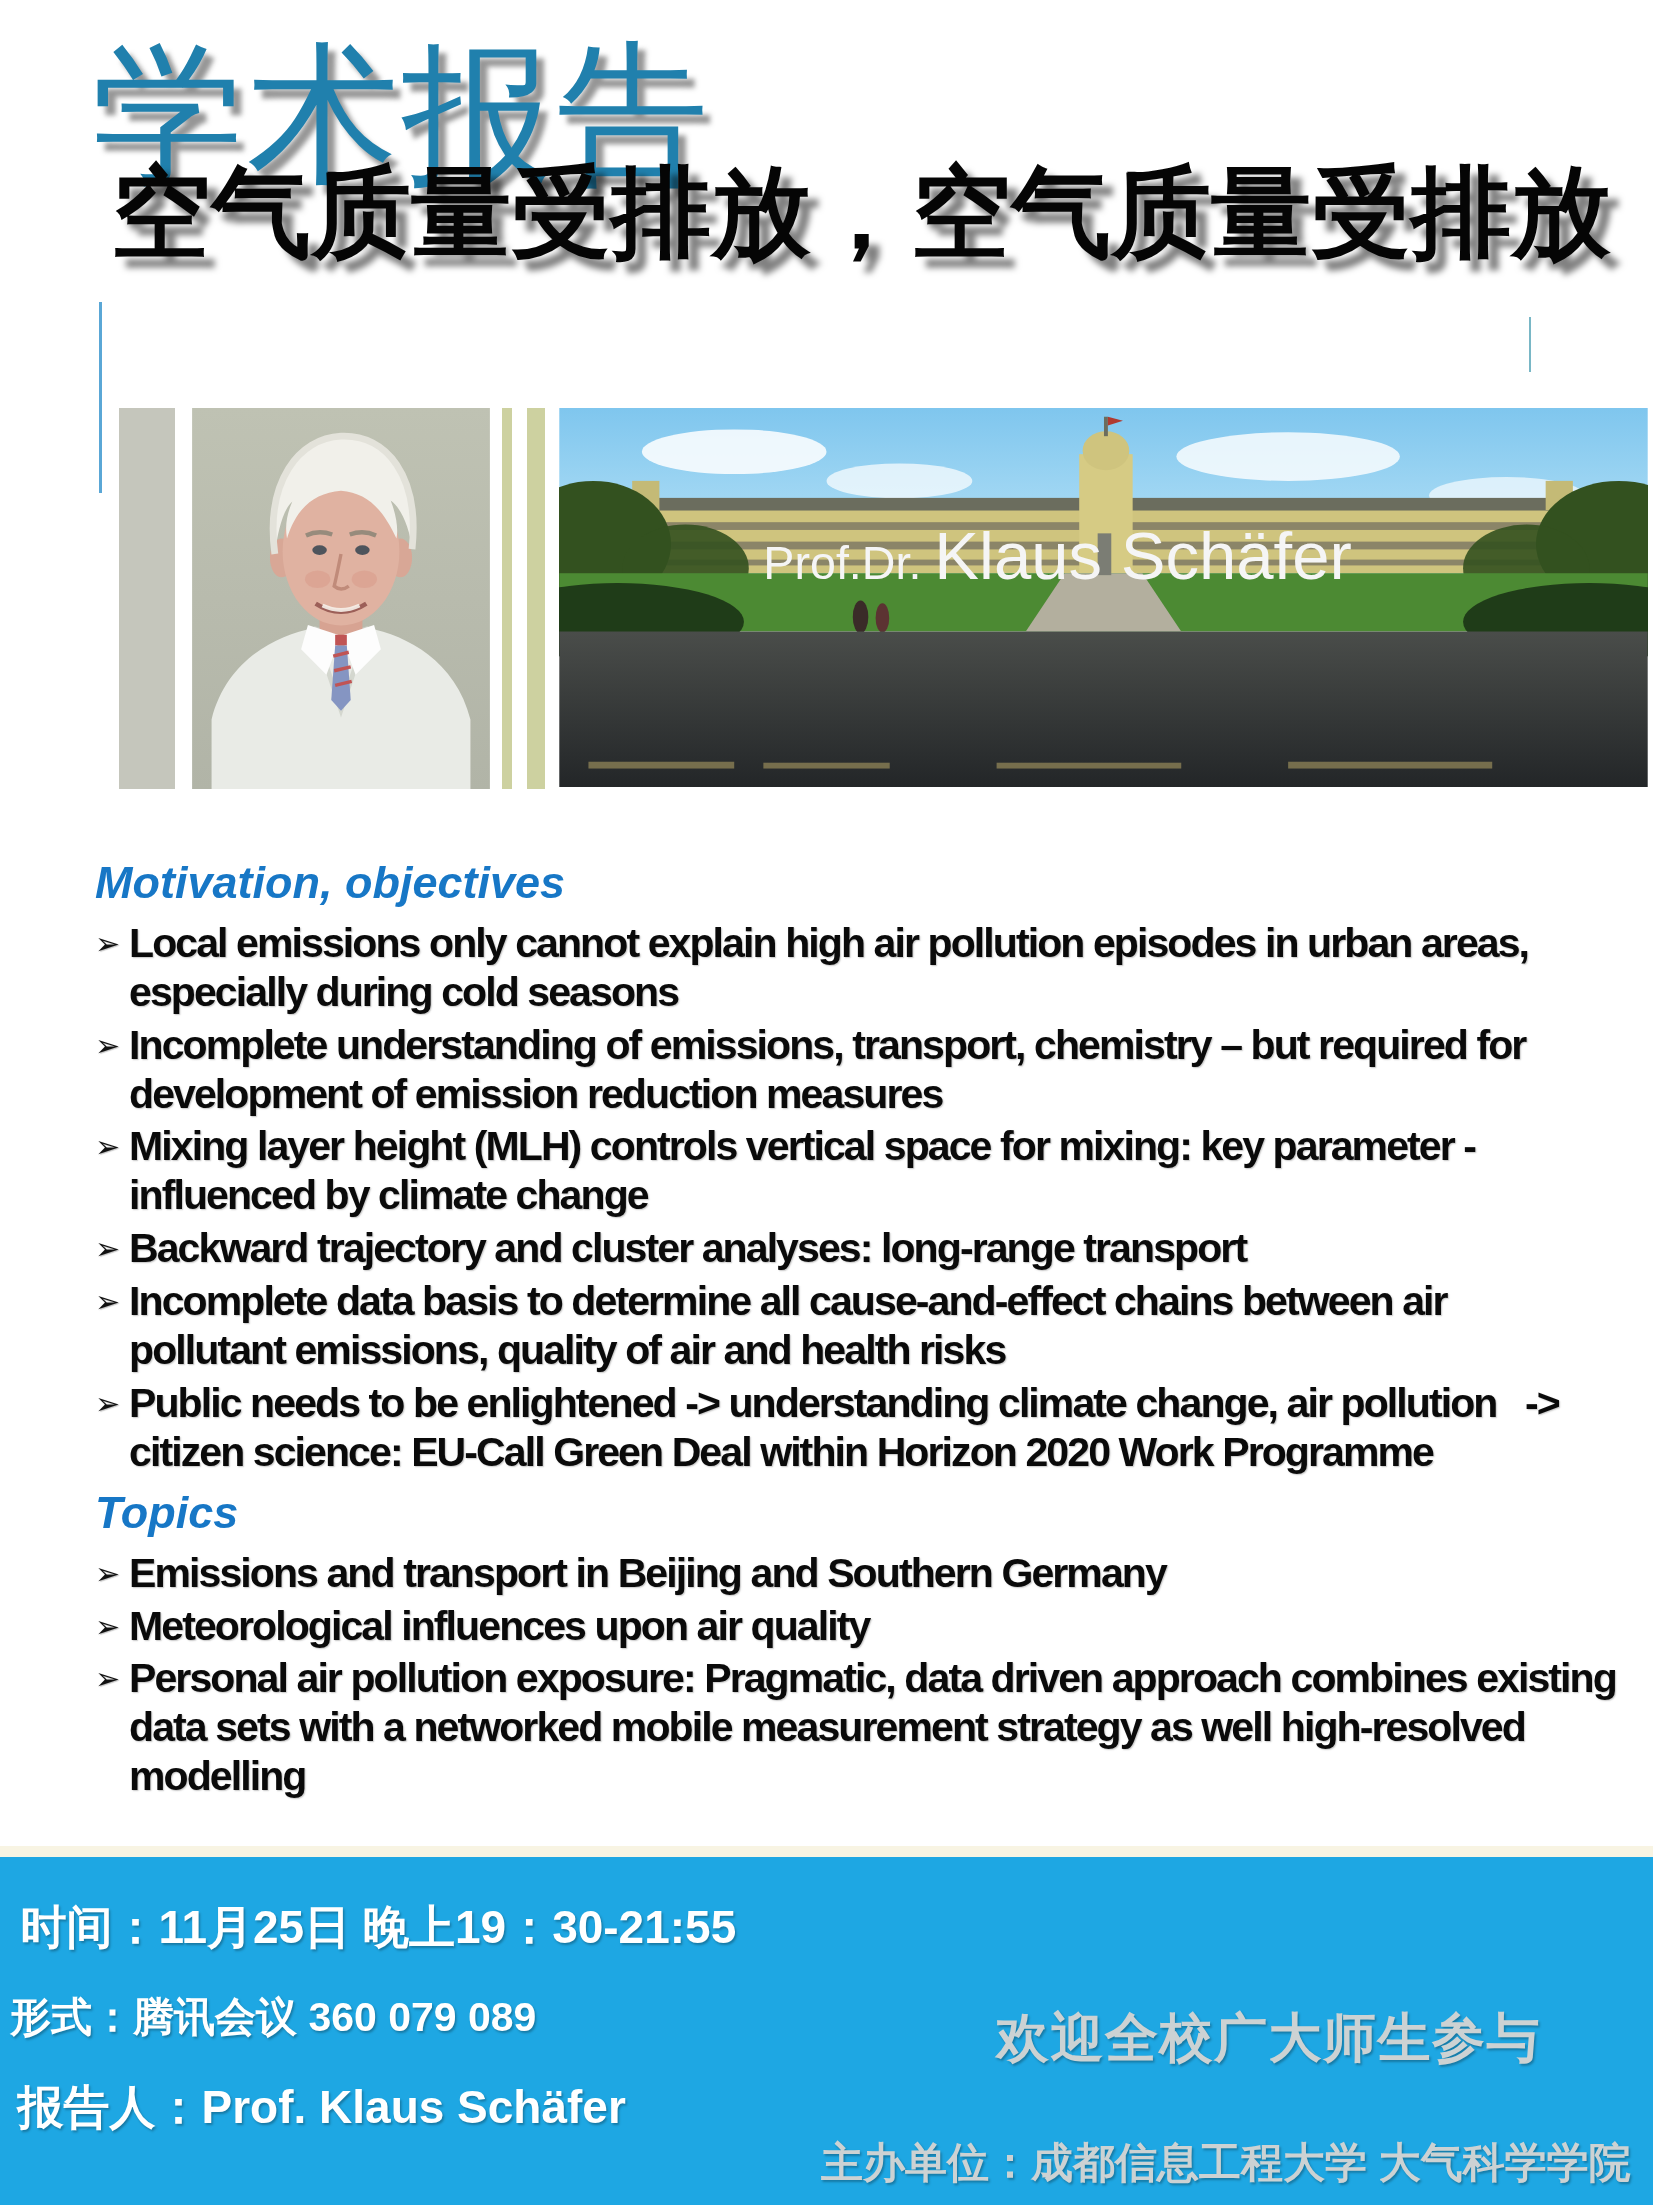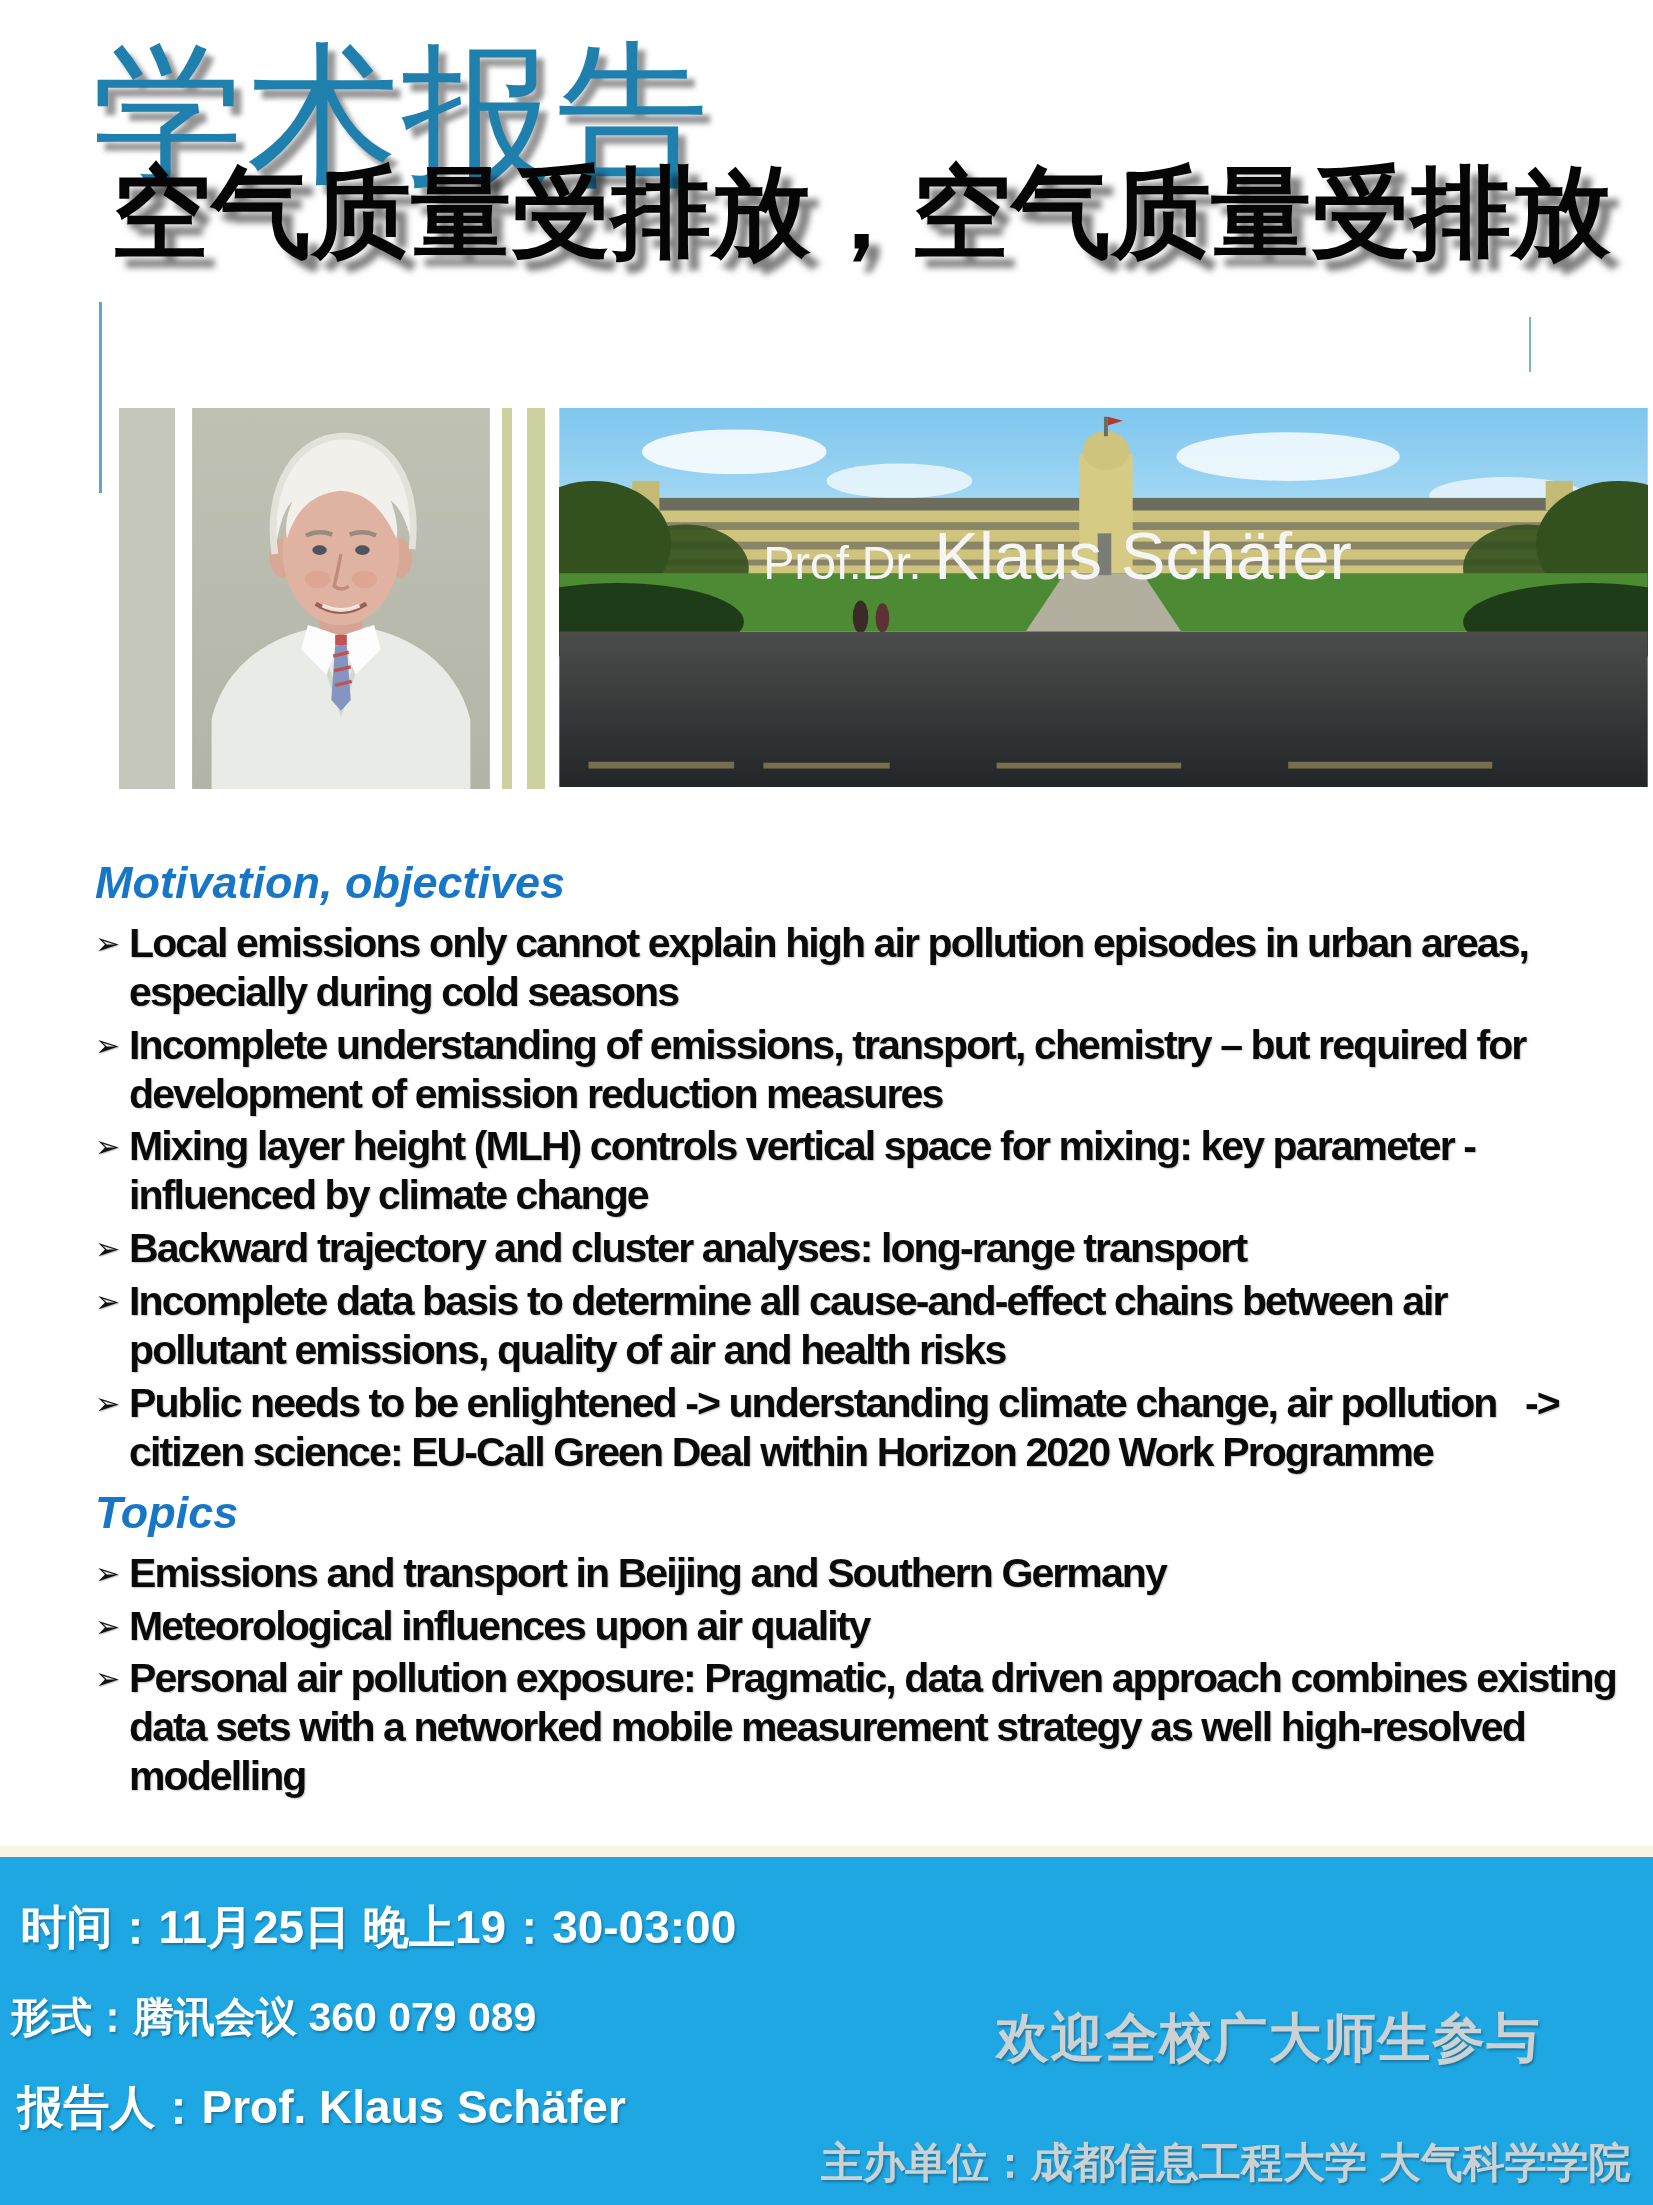--- a/index.html
+++ b/index.html
@@ -225,19 +225,19 @@
   <div class="bullet">
     <span class="arrow">➢</span>
     <span class="txt">Personal air pollution exposure: Pragmatic, data driven approach combines existing
 data sets with a networked mobile measurement strategy as well high-resolved
 modelling</span>
   </div>
 </div>
 
 <div class="abs" id="cream-strip"></div>
 <div class="abs" id="banner">
-  <div class="banner-line" id="banner-time">时间：11月25日  晚上19：30-03:00</div>
+  <div class="banner-line" id="banner-time">时间：11月25日  晚上19：30-21:55</div>
   <div class="banner-line" id="banner-format">形式：腾讯会议  360 079 089</div>
   <div class="banner-line" id="banner-speaker">报告人：Prof. Klaus Schäfer</div>
   <div class="banner-line" id="banner-welcome">欢迎全校广大师生参与</div>
   <div class="banner-line" id="banner-host">主办单位：成都信息工程大学 大气科学学院</div>
 </div>
 
 
 </body></html>

